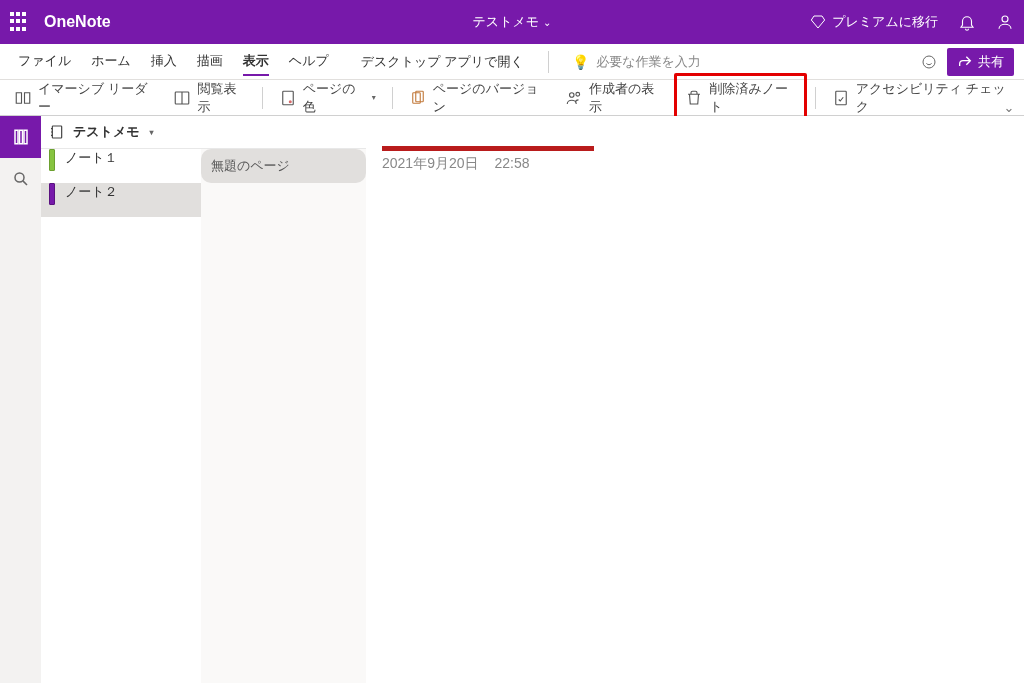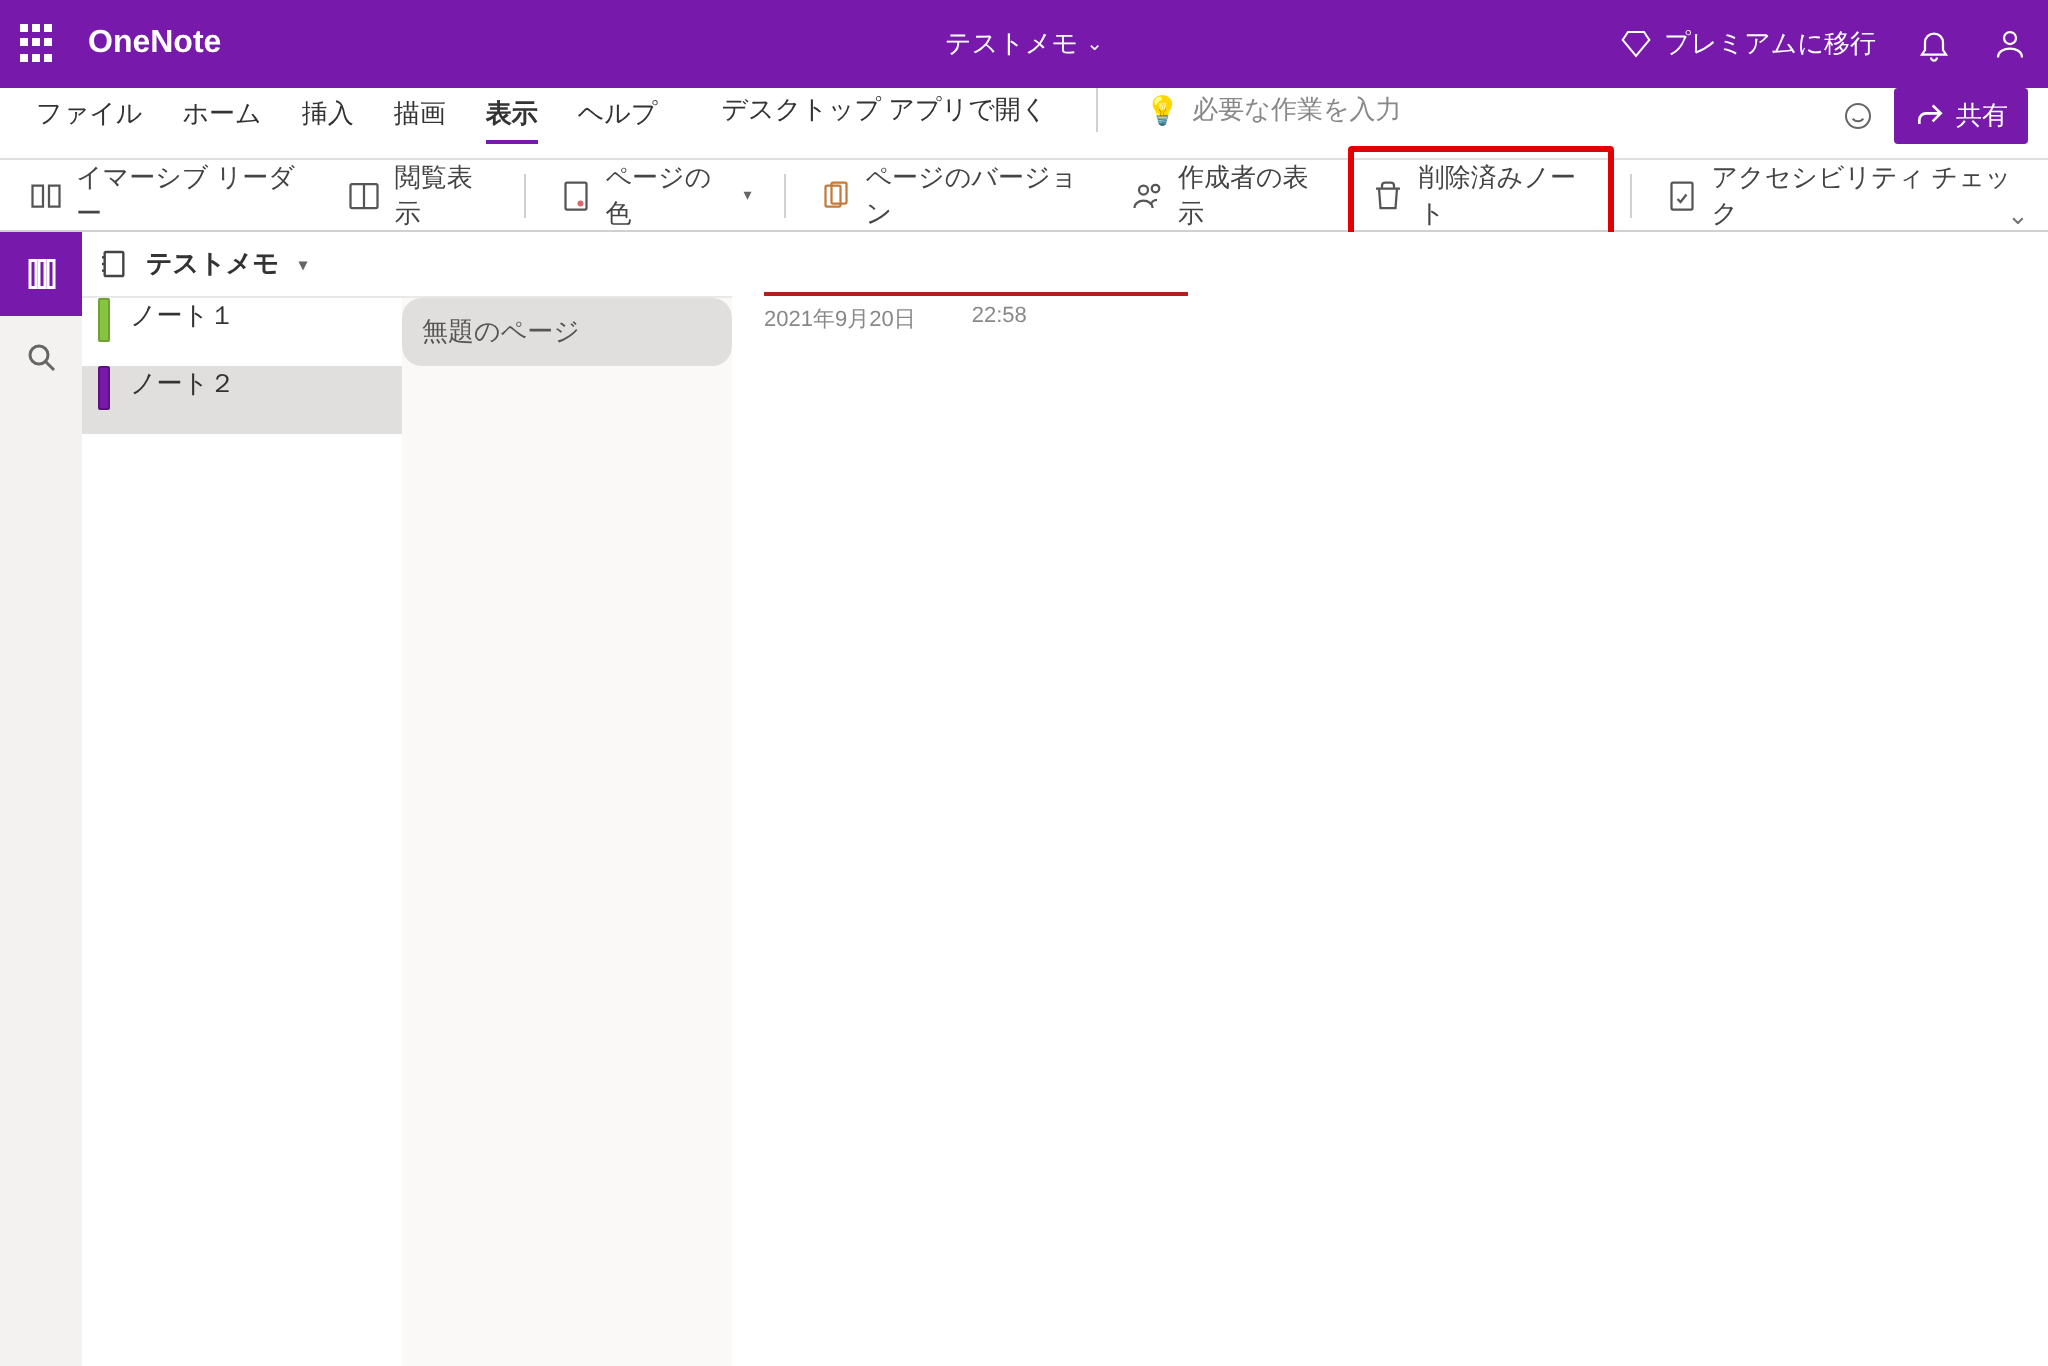--- a/index.html
+++ b/index.html
@@ -8,21 +8,21 @@
     .waffle { width: 20px; height: 20px; display: inline-flex; flex-wrap: wrap; gap: 2px; cursor: pointer; margin-right: 14px; }
     .waffle span { width: 4px; height: 4px; background: white; }
     .app-name { font-weight: 600; font-size: 16px; }
     .title-center { position: absolute; left: 50%; transform: translateX(-50%); display: flex; align-items: center; cursor: pointer; }
     .title-center .chev { margin-left: 4px; font-size: 10px; }
     .title-right { margin-left: auto; display: flex; align-items: center; gap: 20px; }
     .premium { display: flex; align-items: center; gap: 6px; cursor: pointer; font-size: 13px; }
     .bell, .user { width: 18px; height: 18px; cursor: pointer; }
     .icon-svg { width: 16px; height: 16px; display: inline-block; vertical-align: middle; }
 
-    .ribbon-row { height: 36px; border-bottom: 1px solid #e1dfdd; display: flex; align-items: flex-start; padding: 0 10px; }
+    .ribbon-row { height: 36px; border-bottom: 1px solid #e1dfdd; display: flex; align-items: center; padding: 16px 10px; }
     .tabs { display: flex; gap: 20px; padding-left: 8px; }
     .tab { cursor: pointer; padding: 4px 0; font-size: 13px; color: #333; }
     .tab.active { font-weight: 600; border-bottom: 2px solid #7719AA; color: #333; }
     .ribbon-extras { margin-left: 32px; display: flex; align-items: center; gap: 20px; }
     .open-desk { color: #333; cursor: pointer; }
     .tellme { display: flex; align-items: center; gap: 6px; color: #888; cursor: text; }
     .tellme-icon { color: #888; }
     .bulb { font-size: 14px; color: #888; }
 
     .ribbon-far { margin-left: auto; display: flex; align-items: center; gap: 10px; }
@@ -51,21 +51,21 @@
     .sections { width: 160px; }
     .pages { flex: 1; background: #faf9f8; }
     .section-item { height: 34px; display: flex; align-items: flex-start; padding-left: 8px; gap: 10px; cursor: pointer; }
     .section-item.selected { background: #e1dfdd; }
     .sec-tab { width: 6px; height: 22px; border-radius: 1px; }
     .page-item { height: 34px; display: flex; align-items: center; padding-left: 10px; cursor: pointer; color: #555; background: #e1dfdd; border-radius: 10px; }
     .col-footer { display: flex; padding: 6px 0; }
     .footer-link { flex: 1; padding-left: 14px; color: #7719AA; cursor: pointer; font-size: 12px; }
 
     .canvas { flex: 1; background: white; padding: 30px 16px 16px 16px; position: relative; }
-    .date-row { display: flex; gap: 28px; color: #888; font-size: 11px; border-top: 2px solid #b91c1c; width: 212px; padding-top: 4px; margin-left: 0; }
+    .date-row { display: flex; gap: 16px; color: #888; font-size: 14px; border-top: 5px solid #b91c1c; width: 212px; padding-top: 4px; margin-left: 0; }
   </style>
 </head>
 <body>
 
 <div class="title-bar">
   <div class="waffle">
     <span></span>
       <span></span>
       <span></span>
     <span></span>

